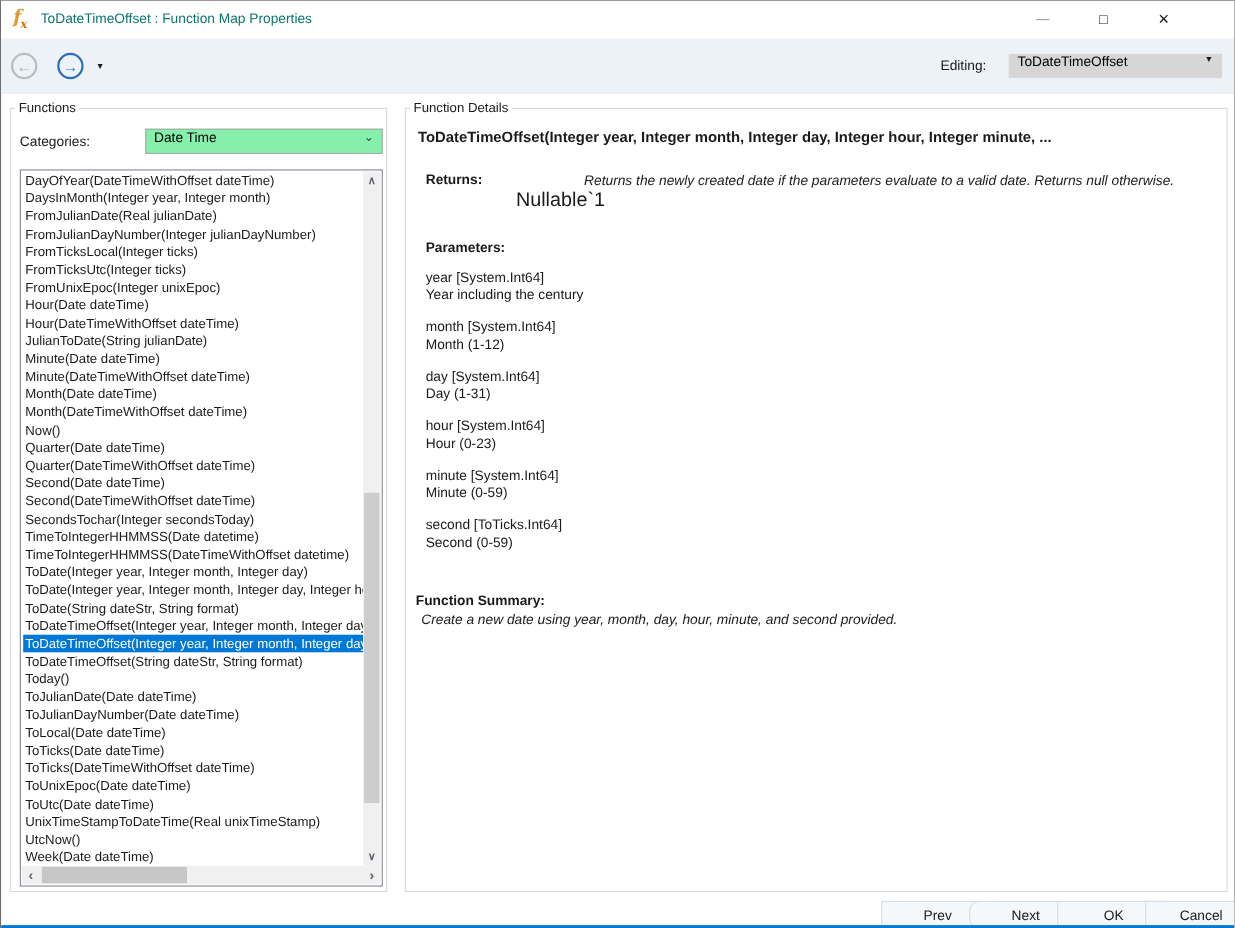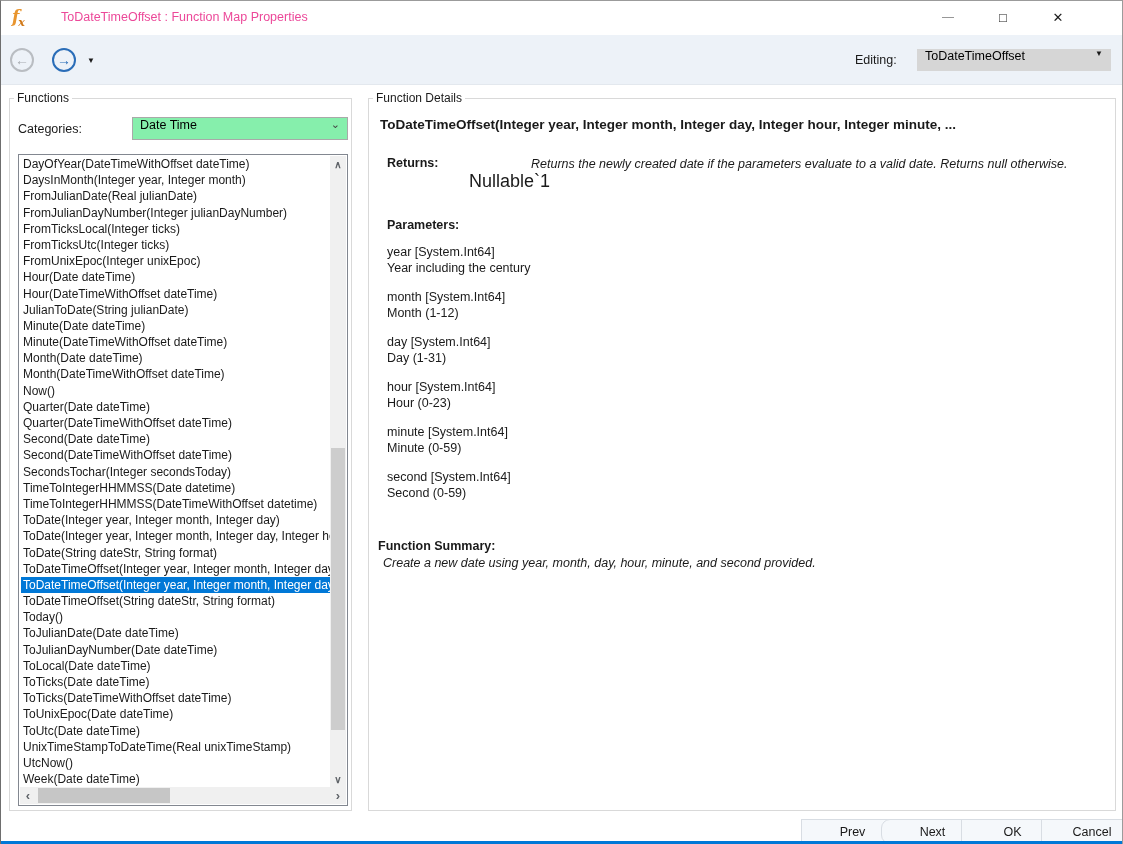--- a/index.html
+++ b/index.html
@@ -10,21 +10,21 @@
     position:relative; width:1123px; height:844px; background:#ffffff;
     border-top:1px solid #9b9b9b; border-left:1px solid #6e6e6e; border-right:1px solid #9b9b9b;
     overflow:hidden;
   }
 
   
   .titlebar { position:absolute; top:0; left:0; right:0; height:34px; background:#ffffff; }
   .fx-icon { position:absolute; left:11px; top:5px; font-family:"DejaVu Serif", serif;
              font-style:italic; font-weight:bold; font-size:17px; color:#e8952f; }
   .fx-icon .fx-x { font-size:11px; color:#d07818; vertical-align:-4px; margin-left:-1px; }
-  .win-title { position:absolute; left:36px; top:9px; font-size:12.5px; color:#ec4899;margin-left:24px; }
+  .win-title { position:absolute; left:36px; top:9px; font-size:12.5px; color:#0f766e; }
   .win-btn { position:absolute; top:0; width:46px; height:32px; display:flex;
              align-items:center; justify-content:center; color:#1a1a1a; cursor:default; }
   .btn-min   { left:924px; font-size:12px; color:#8a8a8a; }
   .btn-max   { left:979px; font-size:13px; }
   .btn-close { left:1034px; font-size:13px; }
 
   
   .toolbar { position:absolute; top:34px; left:0; right:0; height:50px;
              background:#edf2f8; border-bottom:1px solid #e3e8ee; }
   .nav-btn { position:absolute; width:24px; height:24px; border-radius:50%;
@@ -207,21 +207,21 @@
         </div>
         <div class="param">
           <div class="param-name">hour [System.Int64]</div>
           <div class="param-desc">Hour (0-23)</div>
         </div>
         <div class="param">
           <div class="param-name">minute [System.Int64]</div>
           <div class="param-desc">Minute (0-59)</div>
         </div>
         <div class="param">
-          <div class="param-name">second [System.Int64]</div>
+          <div class="param-name">second [ToTicks.Int64]</div>
           <div class="param-desc">Second (0-59)</div>
         </div>
       </div>
     <div class="summary-label">Function Summary:</div>
     <div class="summary-text">Create a new date using year, month, day, hour, minute, and second provided.</div>
   </fieldset>
 
   <div class="footer-btn btn-prev">Prev</div>
   <div class="footer-btn btn-next">Next</div>
   <div class="footer-btn btn-ok">OK</div>

